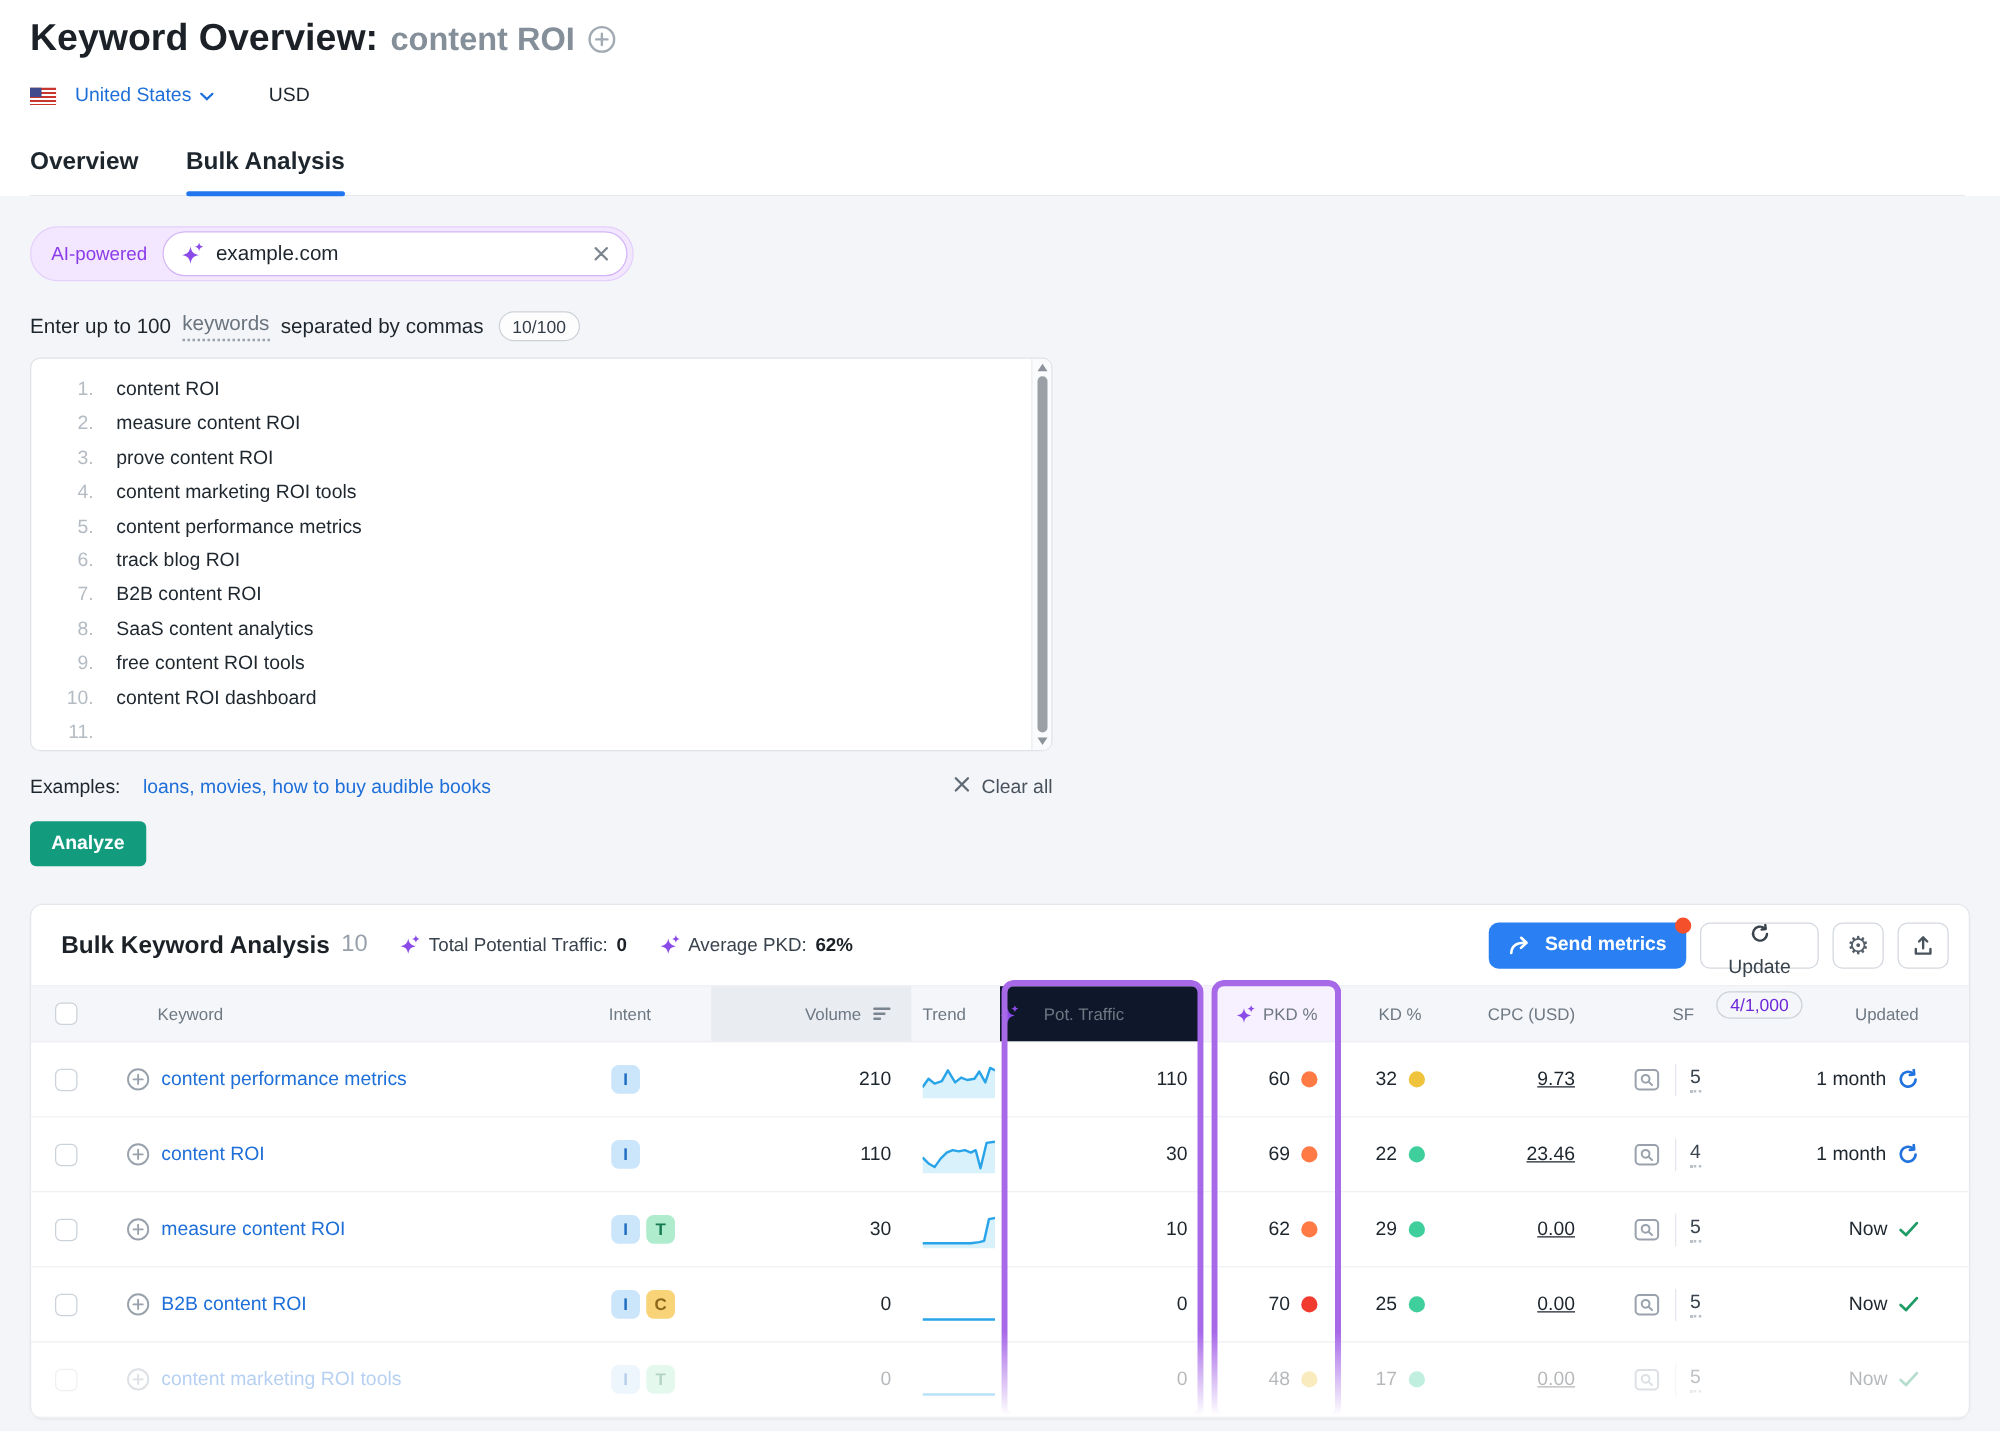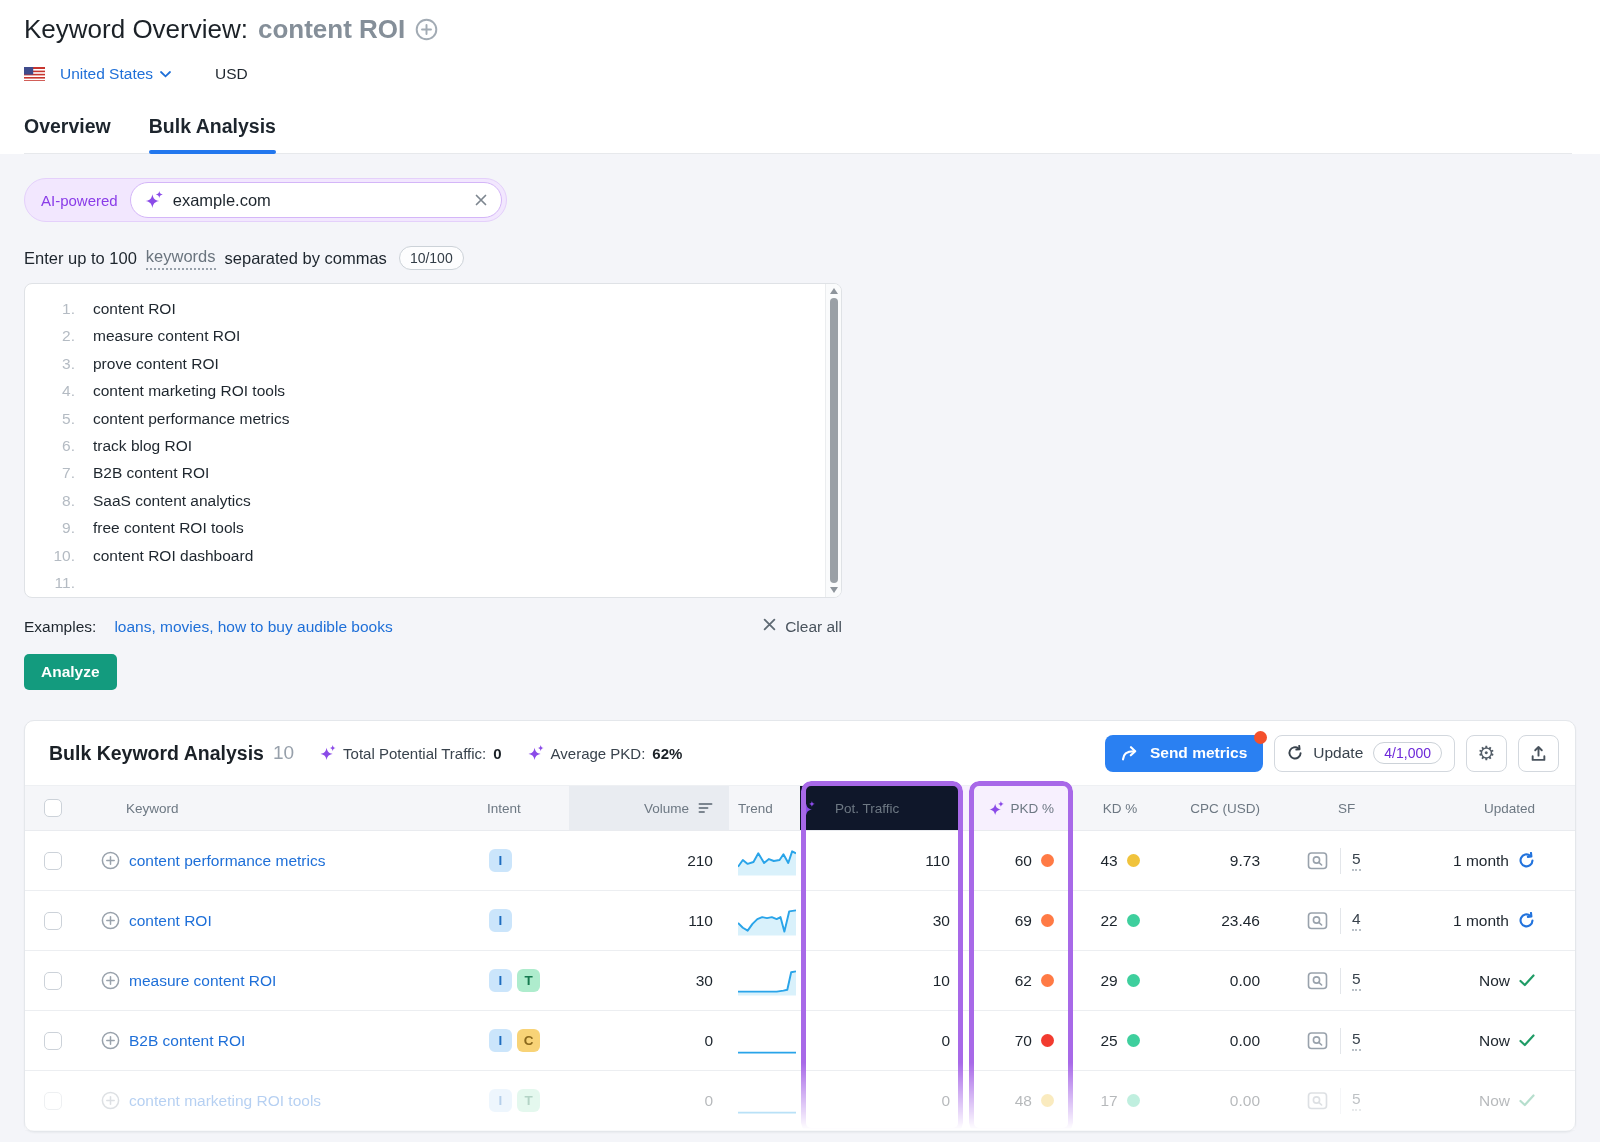--- a/index.html
+++ b/index.html
@@ -2,21 +2,21 @@
 <html><head>
 <meta charset="utf-8">
 <style>
   * { box-sizing: border-box; margin: 0; padding: 0; }
   html,body { width:1600px; height:1148px; overflow:hidden; background:#fff;
     font-family:"Liberation Sans","DejaVu Sans",sans-serif; color:#1d252d; }
 
   
   .top { background:#fff; padding:14px 28px 0 24px; }
   .title-row { display:flex; align-items:center; gap:10px; }
-  .title-main { font-size:26px; font-weight:400; color:#1b2127; }
+  .title-main { font-size:30px; font-weight:700; color:#1b2127; }
   .title-kw { font-size:26px; font-weight:600; color:#858f99; }
   .country-row { margin-top:20px; display:flex; align-items:center; font-size:15.5px; }
   .flag { margin-right:8px; display:flex; }
   .country-link { color:#1e6fd8; display:flex; align-items:center; gap:7px; cursor:pointer; }
   .usd { margin-left:44px; color:#1d252d; }
   .tabs { margin-top:32px; display:flex; gap:38px; border-bottom:1px solid #e7e9ec; }
   .tab { position:relative; padding-bottom:15px; font-size:19.5px; font-weight:700; color:#1d252d; cursor:pointer; }
   .tab.active::after { content:""; position:absolute; left:0; right:0; bottom:-1px; height:4px; border-radius:3px; background:#2277ee; }
 
   
@@ -60,21 +60,21 @@
   .card-head { display:flex; align-items:center; height:64px; padding:0 16px 0 24px; }
   .ch-title { font-size:19.5px; font-weight:700; color:#1b2127; }
   .ch-count { font-size:19px; color:#97a0ab; margin-left:9px; }
   .stat { display:flex; align-items:center; gap:7px; font-size:15px; color:#39434d; margin-left:26px; }
   .stat b { color:#1b2127; }
   .head-spacer { flex:1; }
   .btn-send { position:relative; height:37px; background:#2a80f2; color:#fff; border:none; border-radius:8px;
     font-size:15.5px; font-weight:700; display:flex; gap:10px; padding:0 16px; align-items:center; cursor:pointer; font-family:inherit; }
   .notif-dot { position:absolute; top:-4px; right:-4px; width:13px; height:13px; border-radius:50%; background:#f4502c; }
   .btn-update { margin-left:11px; height:37px; border:1px solid #d3d8de; border-radius:8px; background:#fff;
-    display:flex; align-items:center; gap:10px; padding:0 12px; font-size:15.5px; color:#39434d; cursor:pointer; font-family:inherit; }
+    display:flex; align-items:center; gap:10px; padding:0 12px; font-size:15.5px; color:#39434d; cursor:pointer; font-family:inherit;flex-direction:column; }
   .update-pill { border:1px solid #ccd2d8; border-radius:14px; padding:2px 10px; font-size:14px; color:#6d28d9; }
   .btn-sq { margin-left:11px; width:41px; height:37px; border:1px solid #d3d8de; border-radius:8px; background:#fff;
     display:flex; align-items:center; justify-content:center; color:#545e68; cursor:pointer; }
   .gear-glyph { font-size:20px; line-height:1; color:#545e68;
     font-family:"DejaVu Sans","Liberation Sans",sans-serif; }
 
   
   .thead, .trow { display:grid; grid-template-columns:56px 400px 88px 160px 71px 160px 110px 100px 130px 105px 1fr; align-items:center; }
   .thead { height:46px; background:#f5f6f9; font-size:13.5px; color:#6d7883; border-bottom:1px solid #e9ebef; border-top:1px solid #eef0f3; }
   .th { display:flex; align-items:center; height:100%; }
@@ -100,21 +100,21 @@
   .intent-i { background:#cbe5fb; color:#1d6cc0; }
   .intent-t { background:#aeeccd; color:#15794f; }
   .intent-c { background:#f8d377; color:#8a681c; }
   .cell-volume { text-align:right; padding-right:16px; }
   .cell-trend { padding-left:9px; }
   .cell-trend svg { display:block; }
   .cell-pot { text-align:right; padding-right:10px; }
   .cell-pkd { display:flex; justify-content:flex-end; align-items:center; gap:9px; padding-right:16px; }
   .dot-ind { width:13px; height:13px; border-radius:50%; flex:none; }
   .cell-kd { display:flex; justify-content:center; align-items:center; gap:9px; }
-  .cell-cpc { text-align:right; padding-right:40px; }
+  .cell-cpc { text-align:right; padding-right:40px;text-decoration:underline; }
   .cell-sf { display:flex; align-items:center; padding-left:4px; }
   .serp-btn { display:flex; align-items:center; justify-content:center; width:28px; height:28px; cursor:pointer; }
   .sf-divider { width:1px; height:26px; background:#e3e6ea; margin:0 11px 0 8px; }
   .sf-num { color:#39434d; border-bottom:2px dotted #b9c0c7; padding-bottom:1px; cursor:pointer; }
   .cell-updated { display:flex; justify-content:flex-end; align-items:center; gap:9px; padding-right:40px; }
 
   
   .hl-box { position:absolute; top:60px; bottom:-2px; border:5px solid #a869e8; border-radius:10px; pointer-events:none;
     -webkit-mask-image:linear-gradient(to bottom,#000 80%,transparent 99%);
     mask-image:linear-gradient(to bottom,#000 80%,transparent 99%); }
@@ -392,21 +392,21 @@
                 <polygon points="0,22 5,15 10,19 16,17 21,8 27,18 32,14 37,16 43,15 47,9 52,18 56,6 60,8 60,31 0,31" fill="#d9f1fb"></polygon>
                 <polyline points="0,22 5,15 10,19 16,17 21,8 27,18 32,14 37,16 43,15 47,9 52,18 56,6 60,8" fill="none" stroke="#29a4e9" stroke-width="2" stroke-linejoin="round"></polyline>
               </svg>
             </div>
     <div class="cell-pot">110</div>
     <div class="cell-pkd">
       <span>60</span>
       <span class="dot-ind" style="background: rgb(255, 122, 69);"></span>
     </div>
     <div class="cell-kd">
-      <span>43</span>
+      <span>32</span>
       <span class="dot-ind" style="background: rgb(240, 195, 60);"></span>
     </div>
     <div class="cell-cpc">9.73</div>
     <div class="cell-sf">
       <span class="serp-btn">
         <svg width="22" height="20" viewBox="0 0 22 20" fill="none" stroke="#99a2ac" stroke-width="1.6">
           <rect x="1.5" y="2" width="18" height="15.5" rx="3"></rect>
           <circle cx="9.5" cy="9" r="3.1"></circle>
           <path d="M11.8 11.3 L14.6 14" stroke-linecap="round"></path>
         </svg>

